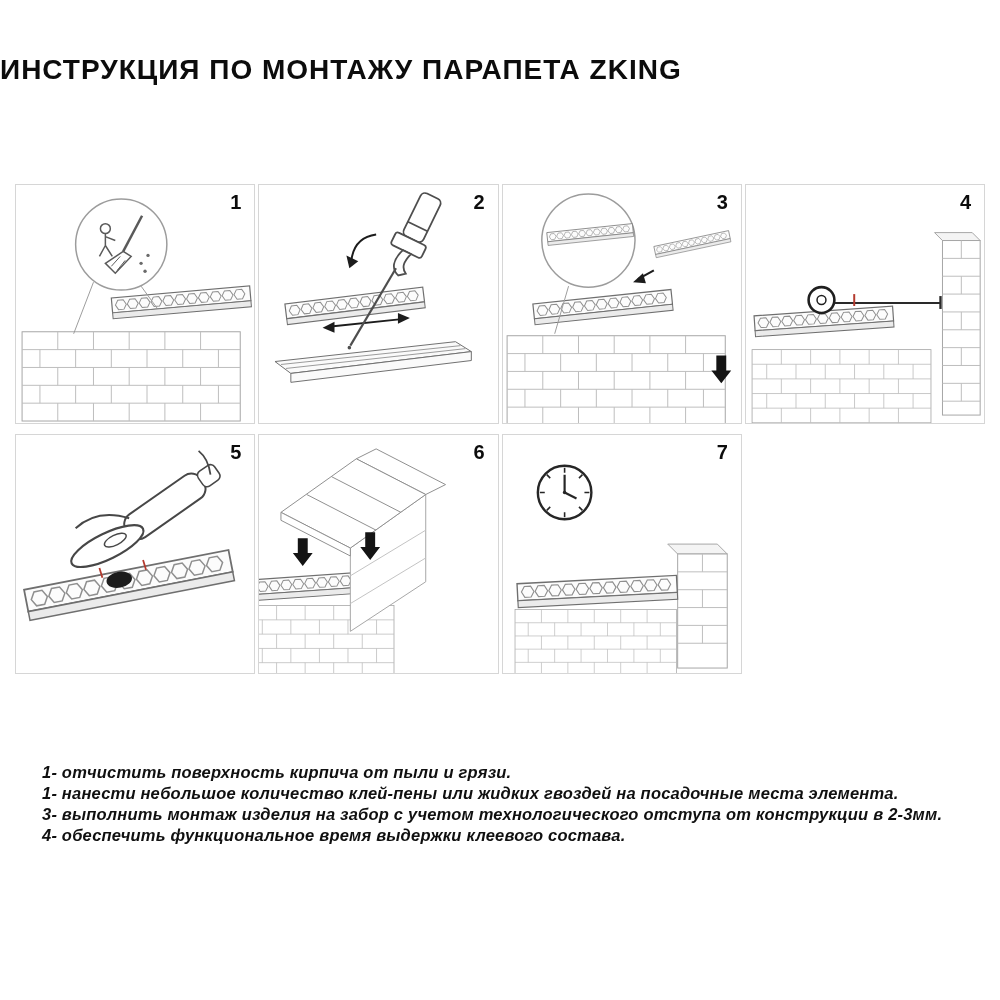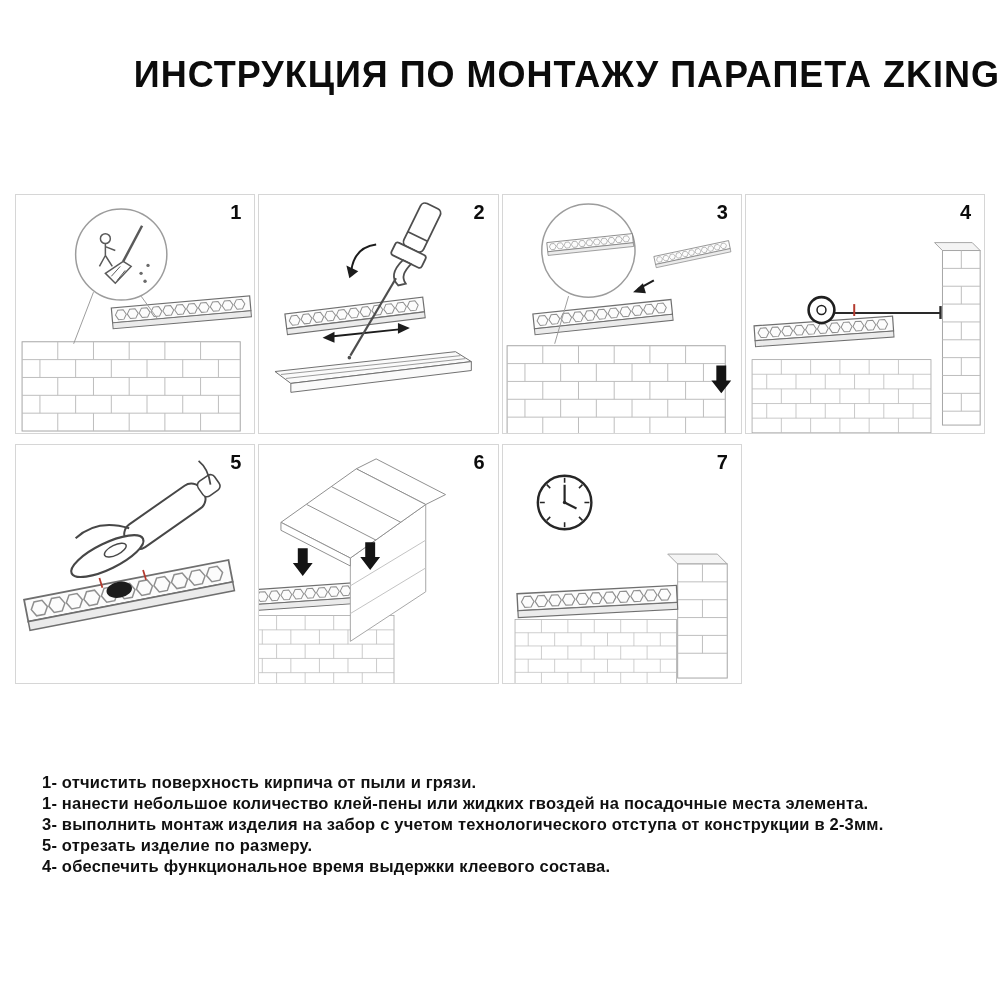--- a/index.html
+++ b/index.html
@@ -1,41 +1,41 @@
 <!DOCTYPE html>
 <html><head>
 <meta charset="utf-8">
 <style>
   html,body{margin:0;padding:0;}
   body{
     width:1000px;height:1000px;background:#ffffff;color:#111;
     font-family:"Liberation Sans",sans-serif;overflow:hidden;position:relative;
   }
   .title{
-    margin:0;padding-top:54px;text-align:right;
-    font-size:36px;font-weight:800;letter-spacing:1px;color:#0c0c0c;
+    margin:0;padding-top:54px;text-align:left;
+    font-size:28px;font-weight:800;letter-spacing:1px;color:#0c0c0c;
     white-space:nowrap;
   }
   .grid{
     display:grid;grid-template-columns:repeat(4,1fr);
     gap:10px 3px;margin:98px 15px 0 15px;
   }
   .panel{
     position:relative;height:240px;background:#fff;
     border:1px solid #d6d6d6;box-sizing:border-box;
   }
   .panel .num{
     position:absolute;top:6px;right:13px;z-index:2;
     font-size:20px;font-weight:700;color:#0c0c0c;
   }
   .ill{width:100%;height:100%;display:block;}
   .instructions{margin:88px 30px 0 42px;}
   .instructions p{
     margin:0;font-size:16.5px;line-height:21px;font-weight:700;
-    color:#101010;letter-spacing:0.2px;white-space:nowrap;
+    color:#101010;letter-spacing:0.2px;white-space:nowrap;font-style:italic;
   }
 </style>
 </head>
 <body>
 
 <svg width="0" height="0" style="position:absolute" aria-hidden="true">
   <defs>
     <polygon id="hex" points="5.5,0 2.75,4.76 -2.75,4.76 -5.5,0 -2.75,-4.76 2.75,-4.76" fill="none" stroke="#8f8f8f" stroke-width="1"></polygon>
     <g id="strip">
       <rect x="0" y="0" width="140" height="15" fill="#fcfcfc" stroke="#6f6f6f" stroke-width="1.2"></rect>
@@ -241,15 +241,14 @@
       </g>
     </svg>
   </figure>
 
 </main>
 
 <section class="instructions">
   <p>1- отчистить поверхность кирпича от пыли и грязи.</p>
   <p>1- нанести небольшое количество клей-пены или жидких гвоздей на посадочные места элемента.</p>
   <p>3- выполнить монтаж изделия на забор с учетом технологического отступа от конструкции в 2-3мм.</p>
-  <p>5- отрезать изделие по размеру.</p>
   <p>4- обеспечить функциональное время выдержки клеевого состава.</p>
 </section>
 
 </body></html>

